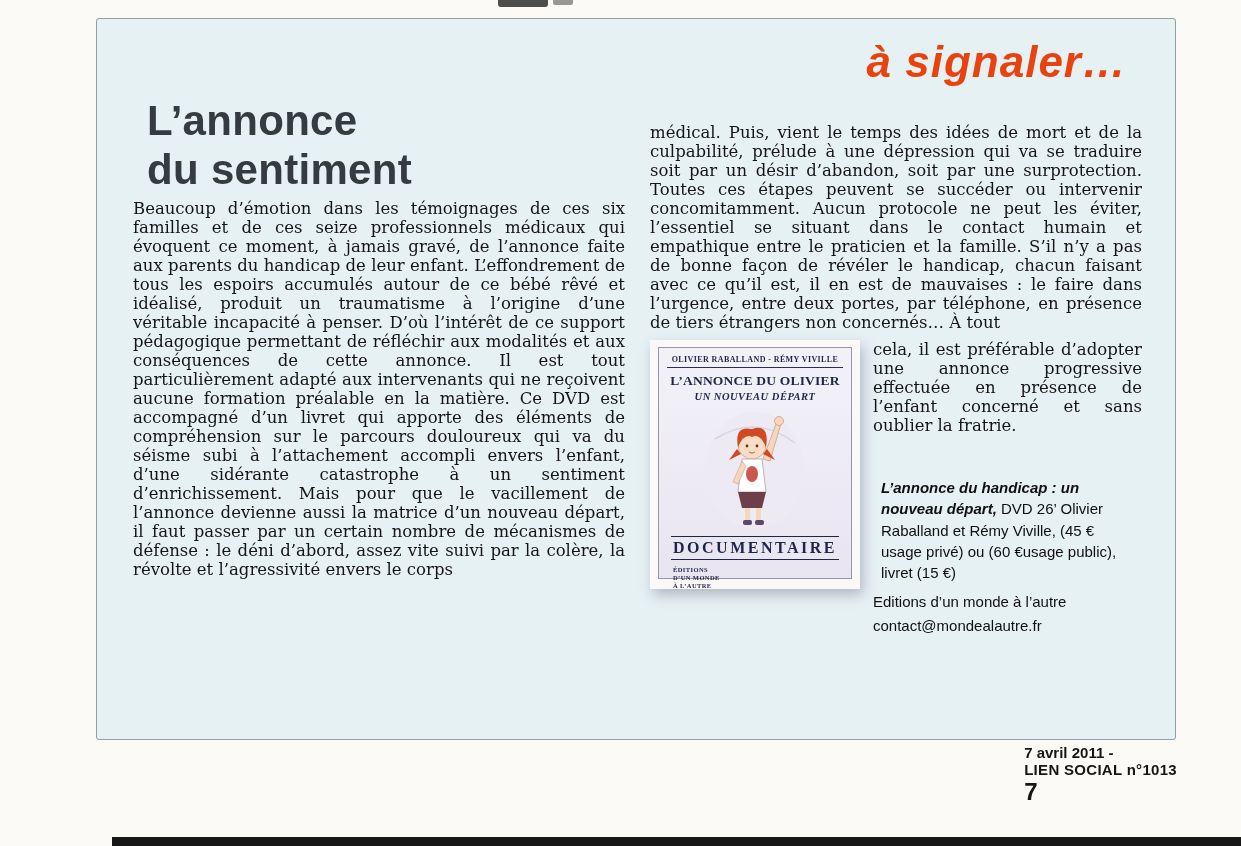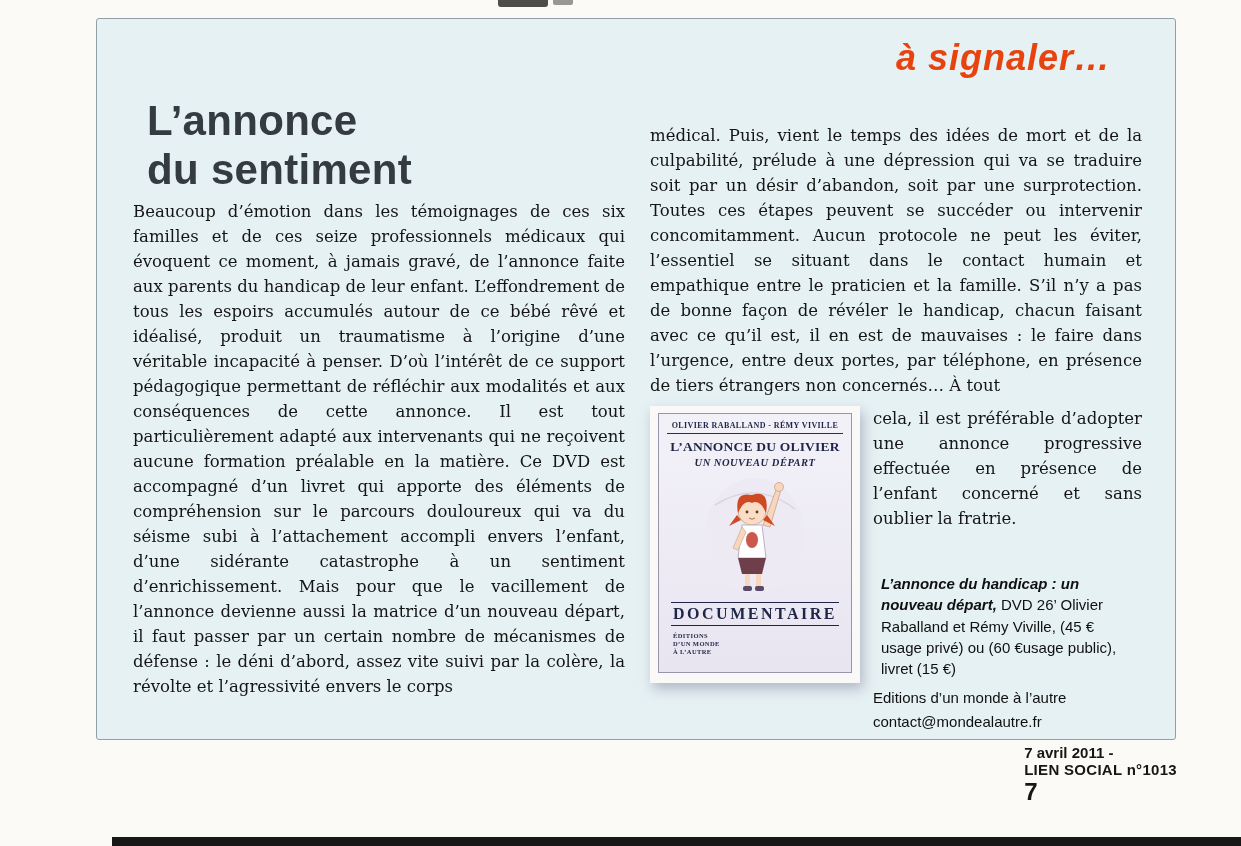--- a/index.html
+++ b/index.html
@@ -17,47 +17,47 @@
     background:repeating-linear-gradient(180deg,rgba(70,70,95,.06) 0 9px,transparent 9px 22px);}
   .ghost2{left:150px;top:40px;width:430px;height:26px;
     background:repeating-linear-gradient(180deg,rgba(70,70,95,.05) 0 8px,transparent 8px 20px);}
   
   .panel{
     position:absolute;left:96px;top:18px;width:1080px;height:722px;
     background:#e6f1f4;border:1px solid #8fa0a6;border-radius:3px;
     box-sizing:border-box;
   }
   .section-label{
-    position:absolute;top:18px;right:64px;
+    position:absolute;top:18px;right:48px;
     font-family:"Liberation Sans",sans-serif;font-style:italic;font-weight:bold;
-    font-size:36px;color:#e8430f;letter-spacing:1px;
+    font-size:44px;color:#e8430f;letter-spacing:1px;
   }
   .title{
     position:absolute;left:36px;top:64px;
     font-family:"Liberation Sans",sans-serif;font-weight:bold;
     font-size:42px;line-height:1.16;color:#343b41;letter-spacing:.3px;
   }
   .title span{display:block;}
   .col{position:absolute;}
   .col-left{left:36px;top:180px;width:492px;}
   .col-right{left:553px;top:104px;width:492px;}
   .body-text{
-    margin:0;font-size:16.5px;line-height:25px;color:#151515;
+    margin:0;font-size:16.5px;line-height:19px;color:#151515;
     text-align:justify;hyphens:auto;
   }
   
   .wrap-row{display:flex;margin-top:8px;}
   .cover-holder{
     flex:0 0 194px;width:194px;align-self:flex-start;
     background:#faf9f7;padding:7px 8px 10px;
     box-shadow:3px 6px 12px rgba(80,80,105,.35);
   }
   .cover{
     border:1px solid #9a93ad;background:linear-gradient(#f3f1f8,#e8e5f1);
-    height:260px;box-sizing:border-box;padding:7px 6px 5px;position:relative;
+    height:232px;box-sizing:border-box;padding:7px 6px 5px;position:relative;
     font-family:"Liberation Serif",serif;color:#1f2547;
   }
   .cover-authors{
     font-size:8px;font-weight:bold;text-align:center;letter-spacing:.4px;
     border-bottom:1px solid #2c2c54;padding-bottom:3px;margin:0 2px;
   }
   .cover-title{font-size:13.5px;font-weight:bold;text-align:center;margin-top:5px;letter-spacing:.2px;}
   .cover-subtitle{font-size:10.5px;font-weight:bold;font-style:italic;text-align:center;margin-top:2px;letter-spacing:.5px;}
   .cover-art{height:126px;margin:5px 12px 3px;display:flex;justify-content:center;}
   .cover-banner{

